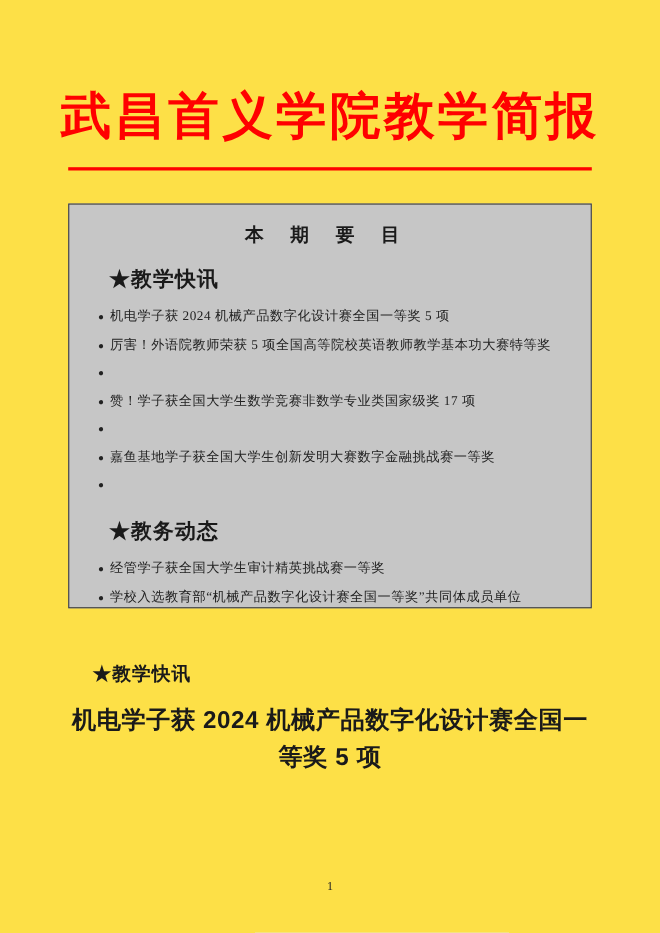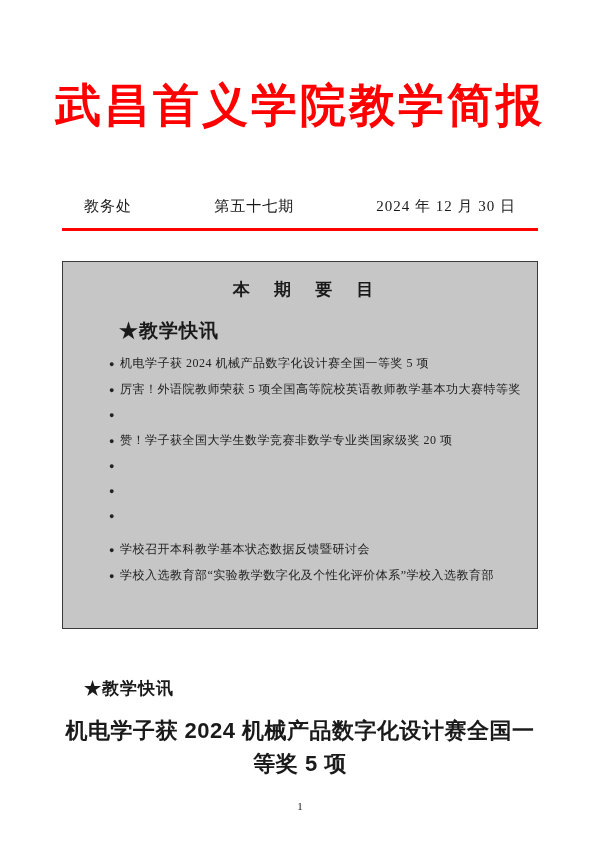--- a/index.html
+++ b/index.html
@@ -1,21 +1,21 @@
 <!DOCTYPE html>
 <html><head>
 <meta charset="utf-8">
 <style>
   html, body { margin: 0; padding: 0; background: #e8e8e8; }
   .page {
     position: relative;
     width: 600px;
     height: 848px;
     margin: 0 auto;
-    background: #ffffff;
+    background: #fde047;
     color: #1a1a1a;
     font-family: "Liberation Serif", "DejaVu Serif", serif;
     overflow: hidden;
     box-sizing: border-box;
   }
   .masthead {
     margin: 0;
     padding-top: 70px;
     text-align: center;
     font-size: 46px;
@@ -40,21 +40,21 @@
     margin-top: 11px;
     height: 3px;
     background: #ff0000;
   }
   .contents-box {
     margin-top: 30px;
     height: 368px;
     box-sizing: border-box;
     border: 1px solid #3a3a3a;
     background: #c6c6c6;
-    padding: 17px 26px 0 42px;
+    padding: 17px 26px 0 22px;
     overflow: hidden;
   }
   .box-title {
     text-align: center;
     font-size: 17px;
     font-weight: bold;
     letter-spacing: 10px;
     line-height: 22px;
   }
   .section-heading {
@@ -113,25 +113,20 @@
 </style>
 </head>
 <body>
 
 <div class="page">
 
   <h1 class="masthead">武昌首义学院教学简报</h1>
 
   <div class="content">
 
-    <div class="info-row">
-      <span>教务处</span>
-      <span>第五十七期</span>
-      <span>2024 年 12 月 30 日</span>
-    </div>
 
     <div class="red-line"></div>
 
     <div class="contents-box">
       <div class="box-title">本 期 要 目</div>
 
       <div class="section">
         <div class="section-heading">★教学快讯</div>
         <ul class="item-list">
             <li class="news-item">
@@ -140,43 +135,45 @@
           </li>
             <li class="news-item">
             <span class="bullet">●</span>
             <span class="item-text">厉害！外语院教师荣获 5 项全国高等院校英语教师教学基本功大赛特等奖</span>
           </li>
             <li class="news-item">
             <span class="bullet">●</span>
           </li>
             <li class="news-item">
             <span class="bullet">●</span>
-            <span class="item-text">赞！学子获全国大学生数学竞赛非数学专业类国家级奖 20 项</span>
+            <span class="item-text">赞！学子获全国大学生数学竞赛非数学专业类国家级奖 17 项</span>
           </li>
             <li class="news-item">
             <span class="bullet">●</span>
           </li>
             <li class="news-item">
             <span class="bullet">●</span>
+            <span class="item-text">嘉鱼基地学子获全国大学生创新发明大赛数字金融挑战赛一等奖</span>
           </li>
             <li class="news-item">
             <span class="bullet">●</span>
           </li>
           </ul>
       </div>
 
       <div class="section">
+        <div class="section-heading">★教务动态</div>
         <ul class="item-list">
             <li class="news-item">
             <span class="bullet">●</span>
-            <span class="item-text">学校召开本科教学基本状态数据反馈暨研讨会</span>
+            <span class="item-text">经管学子获全国大学生审计精英挑战赛一等奖</span>
           </li>
             <li class="news-item">
             <span class="bullet">●</span>
-            <span class="item-text">学校入选教育部“实验教学数字化及个性化评价体系”学校入选教育部</span>
+            <span class="item-text">学校入选教育部“机械产品数字化设计赛全国一等奖”共同体成员单位</span>
           </li>
           </ul>
       </div>
     </div>
 
     <div class="article-heading">★教学快讯</div>
 
     <h2 class="article-title">机电学子获 2024 机械产品数字化设计赛全国一等奖 5 项</h2>
 
   </div>

